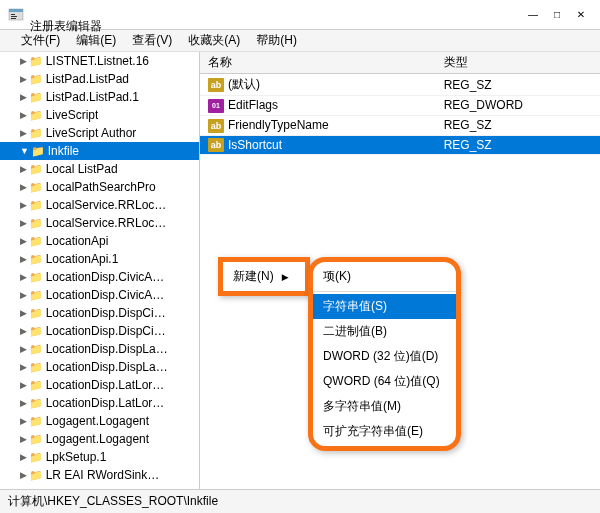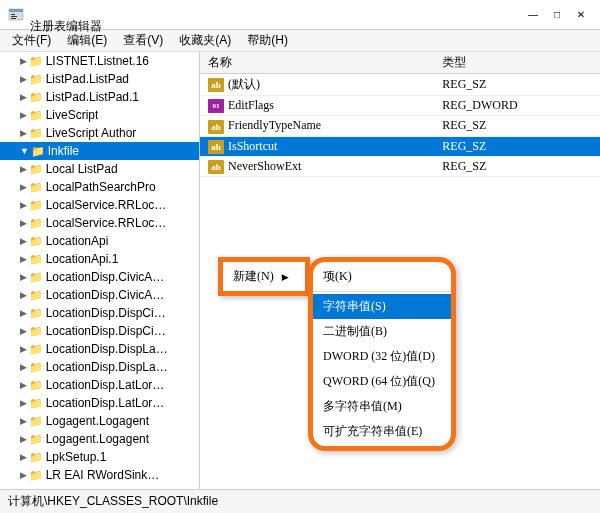--- a/index.html
+++ b/index.html
@@ -50,21 +50,21 @@
       justify-content: center;
       font-size: 10px;
     }
 
     
     .menu-bar {
       background: #f5f5f5;
       height: 22px;
       display: flex;
       align-items: center;
-      padding: 0 4px;
+      padding: 0 13px;
       border-bottom: 1px solid #ddd;
     }
     .menu-item {
       padding: 2px 8px;
       cursor: pointer;
       font-size: 12px;
     }
 
     
     .main-area {
@@ -102,21 +102,20 @@
       overflow: hidden;
       text-overflow: ellipsis;
     }
 
     
     .right-panel {
       flex: 1;
       background: #fff;
       overflow: auto;
       position: relative;
-      font-family: Liberation Serif, serif;
     }
 
     
     .reg-table {
       width: 100%;
       border-collapse: collapse;
     }
     .reg-table th {
       background: #f5f5f5;
       border-bottom: 1px solid #ccc;
@@ -377,24 +376,20 @@
             <td>REG_DWORD</td>
           </tr>
           <tr>
             <td><span style="display: inline-block; width: 16px; height: 14px; margin-right: 4px; vertical-align: middle; font-size: 9px; background: rgb(200, 160, 32); color: rgb(255, 255, 255); text-align: center; line-height: 14px; font-weight: bold; border-radius: 1px;">ab</span>FriendlyTypeName</td>
             <td>REG_SZ</td>
           </tr>
           <tr class="selected">
             <td><span style="display: inline-block; width: 16px; height: 14px; margin-right: 4px; vertical-align: middle; font-size: 9px; background: rgb(200, 160, 32); color: rgb(255, 255, 255); text-align: center; line-height: 14px; font-weight: bold; border-radius: 1px;">ab</span>IsShortcut</td>
             <td>REG_SZ</td>
           </tr>
-          <tr>
-            <td><span style="display: inline-block; width: 16px; height: 14px; margin-right: 4px; vertical-align: middle; font-size: 9px; background: rgb(200, 160, 32); color: rgb(255, 255, 255); text-align: center; line-height: 14px; font-weight: bold; border-radius: 1px;">ab</span>NeverShowExt</td>
-            <td>REG_SZ</td>
-          </tr>
         </tbody>
     </table>
 
     <div class="context-menu-overlay">
 
       <div class="context-menu" id="ctx-main" style="top:205px; left:18px;">
         <div class="context-menu-item">
           <span>新建(N)</span>
           <span class="submenu-arrow">▶</span>
         </div>

